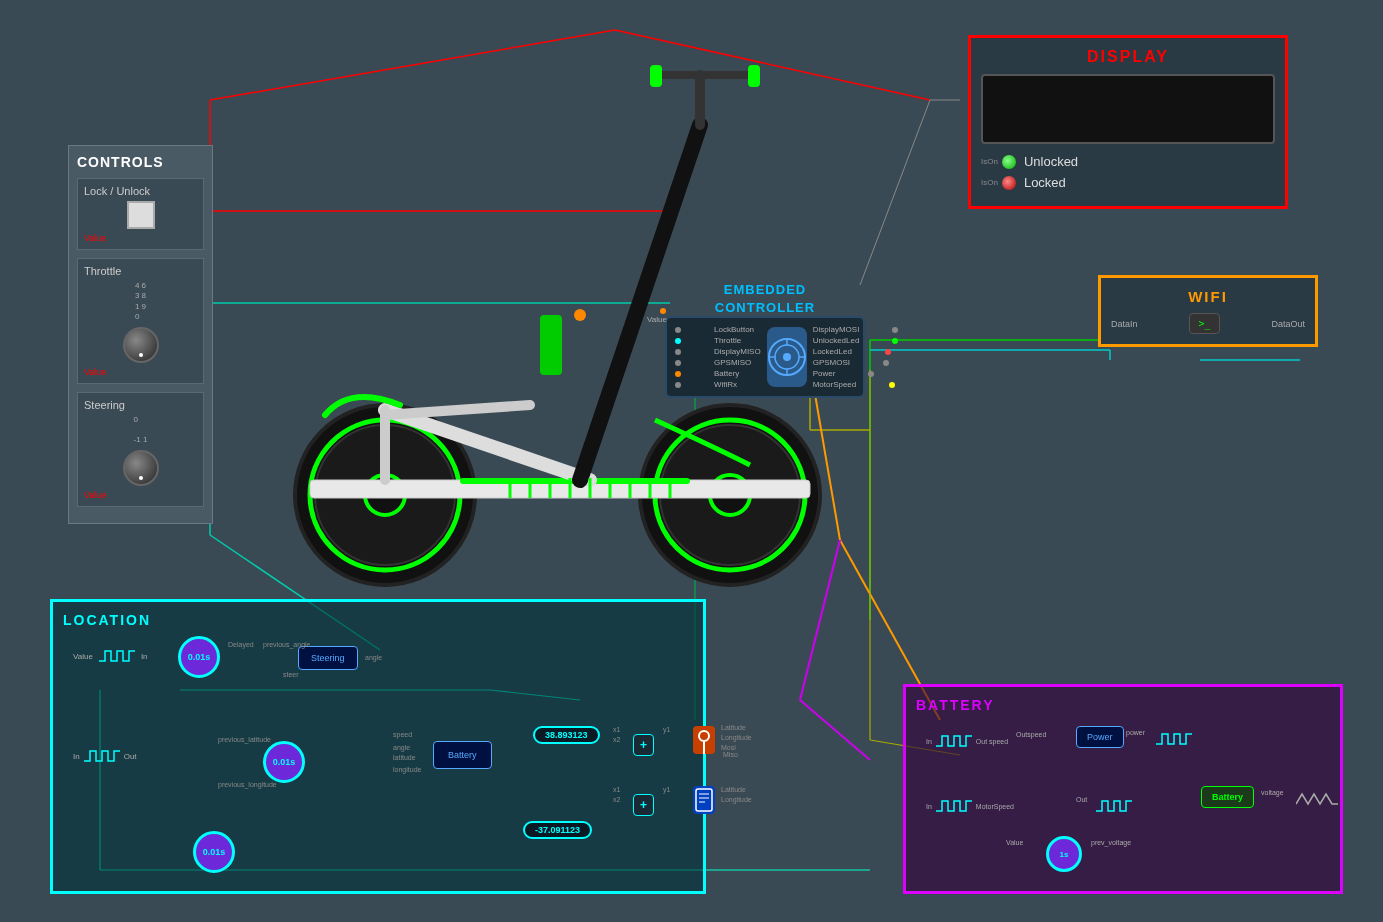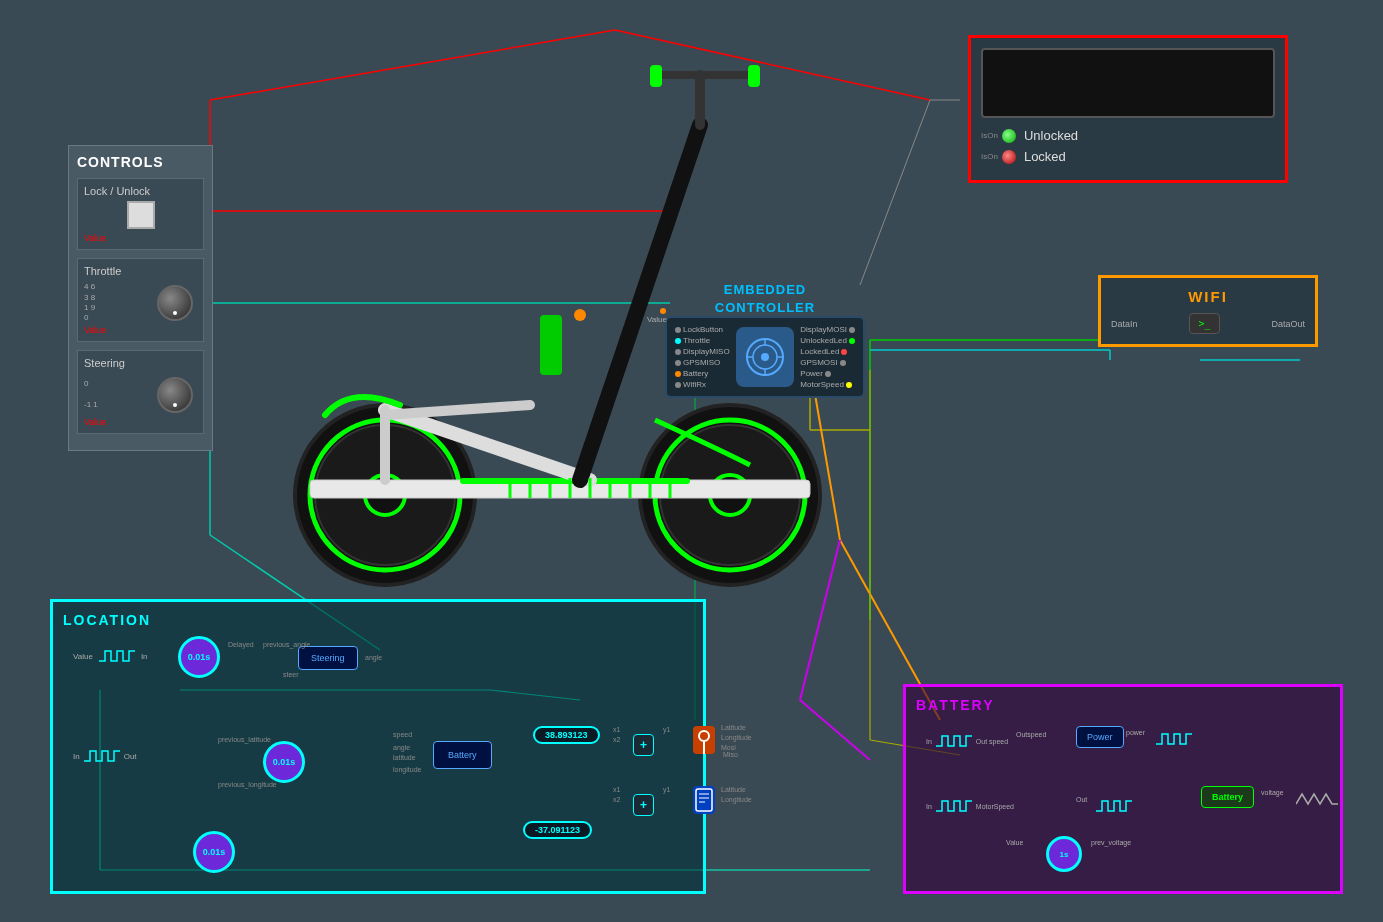--- a/index.html
+++ b/index.html
@@ -58,20 +58,21 @@
       margin: 0 auto 4px;
     }
     .value-label {
       color: #f00;
       font-size: 9px;
     }
     .knob-container {
       display: flex;
       align-items: center;
       justify-content: space-between;
+      flex-direction: column;
     }
     .knob {
       width: 36px;
       height: 36px;
       border-radius: 50%;
       background: radial-gradient(circle at 35% 35%, #888, #222);
       border: 2px solid #666;
       position: relative;
       margin: 4px;
     }
@@ -123,20 +124,21 @@
       display: flex;
       flex-direction: column;
       margin-left: 6px;
     }
     .port-row {
       display: flex;
       align-items: center;
       margin: 1px 0;
       font-size: 8px;
       color: #aaa;
+      gap: 31px;
     }
     .port-dot {
       width: 6px;
       height: 6px;
       border-radius: 50%;
       background: #888;
       margin: 0 2px;
     }
     .port-dot.green { background: #0f0; }
     .port-dot.orange { background: #f80; }
@@ -546,20 +548,21 @@
       </div>
       <div class="port-row">
         <span>MotorSpeed</span>
         <span class="port-dot yellow"></span>
       </div>
     </div>
   </div>
 </div>
 
 <div class="display-panel">
+  <div class="display-title">DISPLAY</div>
   <div class="display-screen"></div>
   <div class="display-status-row">
     <span class="status-label-small">IsOn</span>
     <div class="status-led led-green"></div>
     <span>Unlocked</span>
   </div>
   <div class="display-status-row">
     <span class="status-label-small">IsOn</span>
     <div class="status-led led-red"></div>
     <span>Locked</span>

